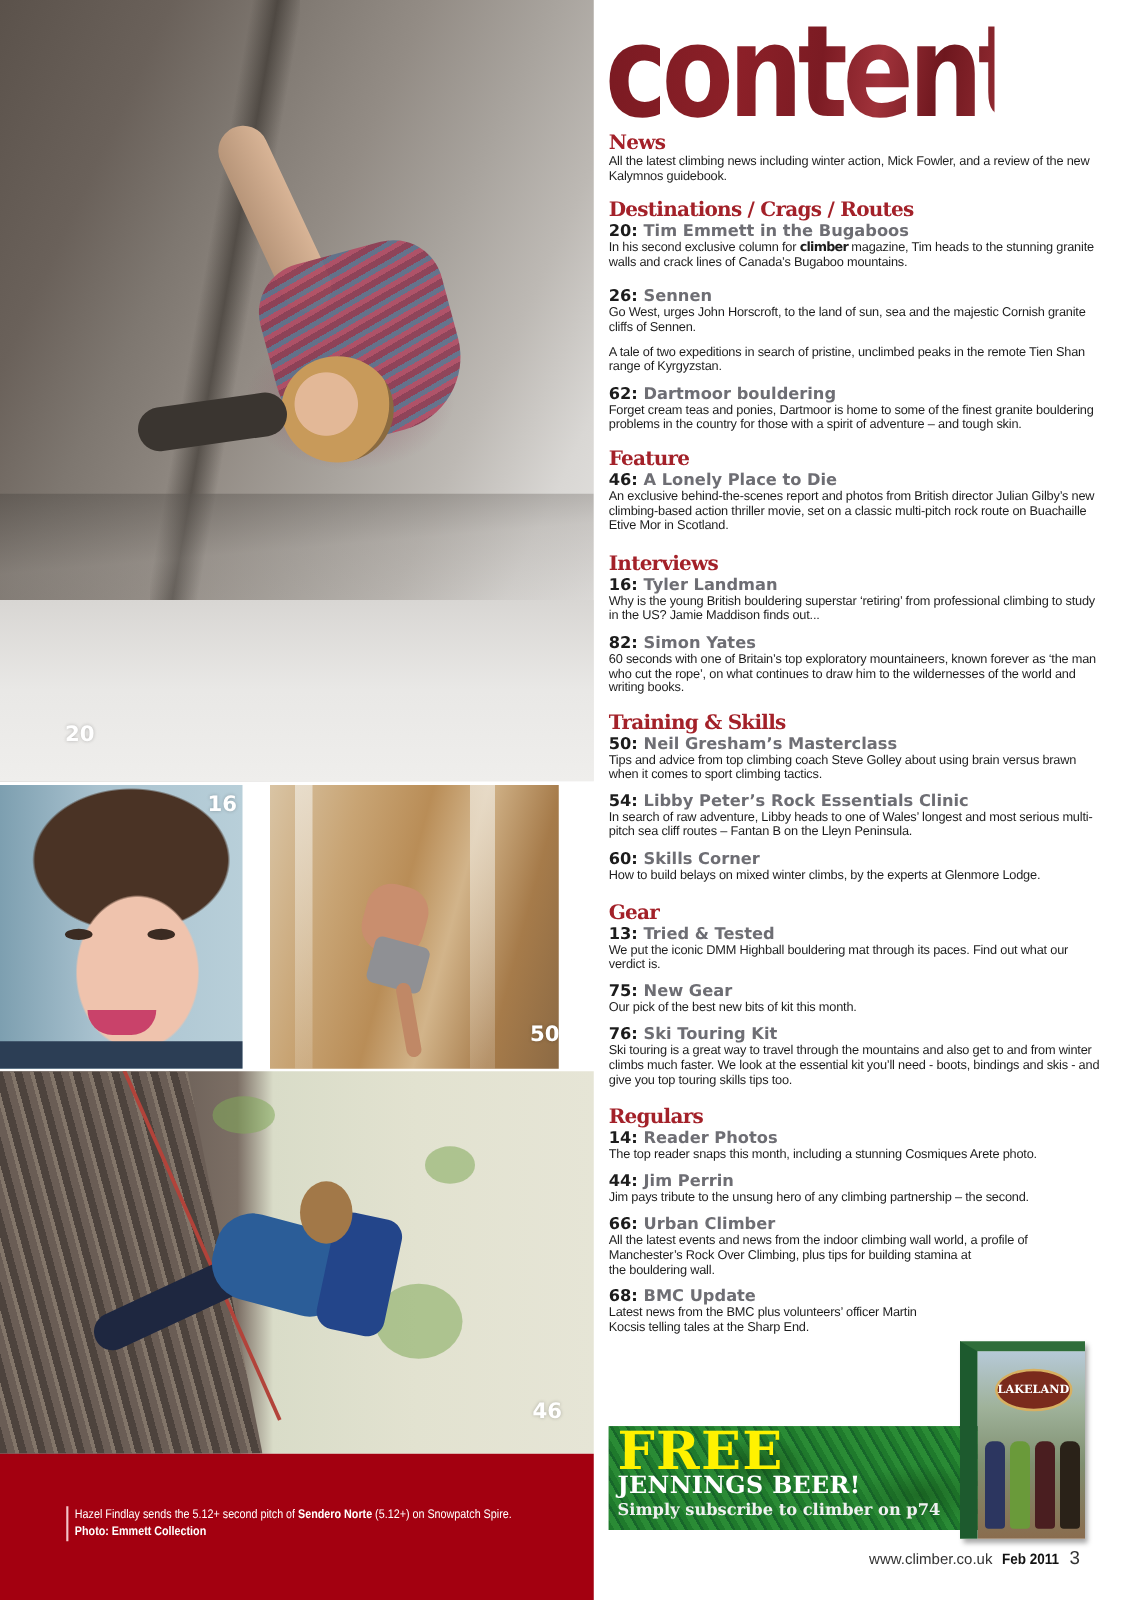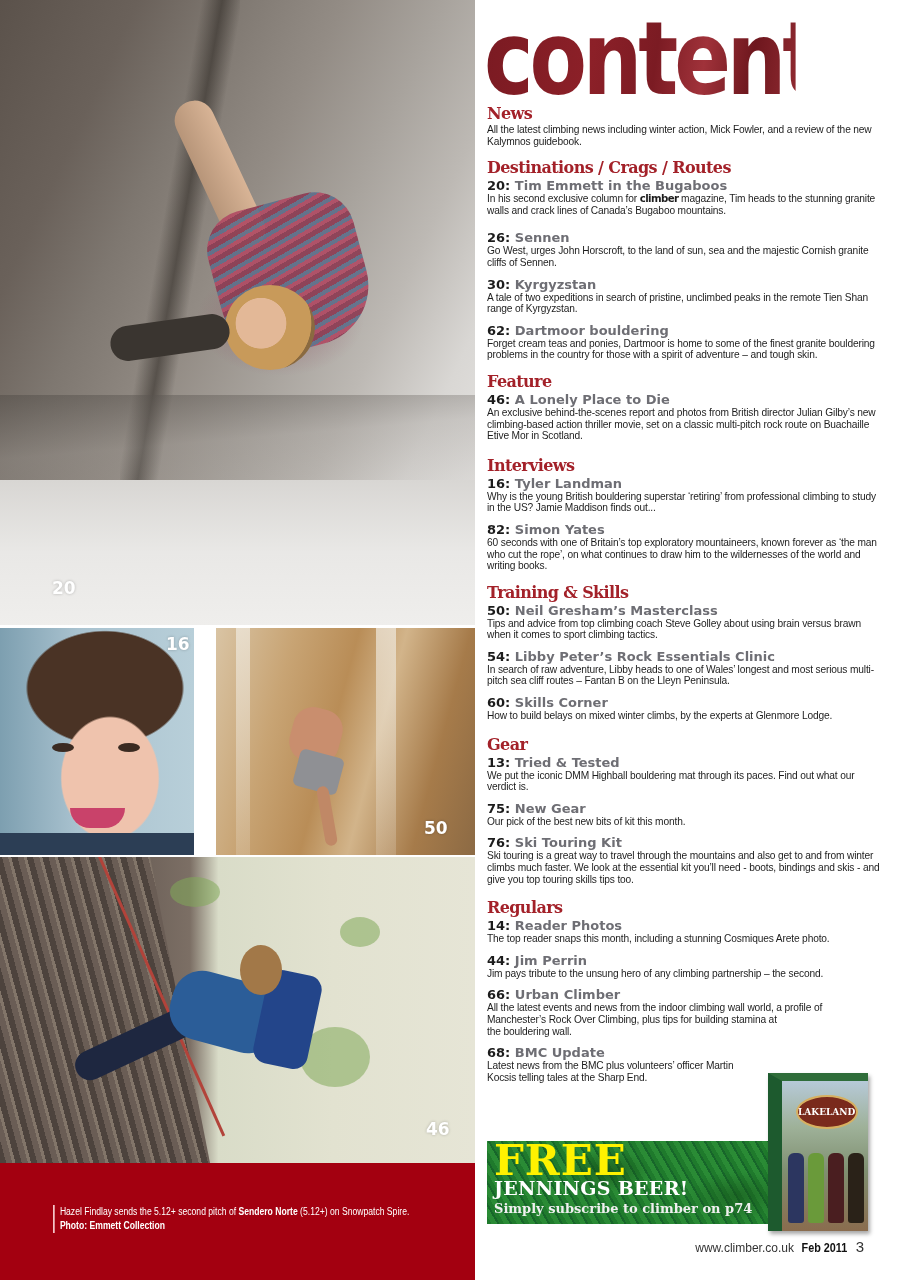--- a/index.html
+++ b/index.html
@@ -43,21 +43,21 @@
         radial-gradient(ellipse 80px 100px at 110px 150px, #efc3ad 0 60%, transparent 62%),
         radial-gradient(ellipse 110px 80px at 105px 60px, #4a3325 0 70%, transparent 72%),
         linear-gradient(90deg, #7d9fb0 0%, #a9c2cf 40%, #b8cfd9 100%);
     }
     .photo-face .eye { position: absolute; width: 22px; height: 9px; background: #3b2b22; border-radius: 50%; top: 115px; }
     .photo-face .mouth { position: absolute; left: 70px; top: 180px; width: 55px; height: 20px;
       background: #c9426a; border-radius: 0 0 30px 30px; }
     .photo-face .shirt { position: absolute; left: 0; top: 205px; width: 213px; height: 22px; background: #2c3e55; }
 
     
-    .photo-sport { left: 216px; top: 628px; width: 259px; height: 227px;
+    .photo-sport { left: 216px; top: 628px; width: 231px; height: 227px;
       background:
         linear-gradient(105deg, #d9c4a4 0%, #c8a474 25%, #b98d57 45%, #d2b48a 60%, #a67b4a 80%, #8c6a44 100%);
     }
     .photo-sport .streak { position: absolute; top: 0; width: 14px; height: 227px;
       background: linear-gradient(180deg, rgba(240,235,225,0.7), rgba(240,235,225,0.2)); }
     .photo-sport .body { position: absolute; left: 75px; top: 80px; width: 50px; height: 55px;
       background: #c98e6e; border-radius: 20px; transform: rotate(15deg); }
     .photo-sport .shorts { position: absolute; left: 80px; top: 125px; width: 45px; height: 38px;
       background: #8f9094; border-radius: 6px; transform: rotate(15deg); }
     .photo-sport .leg { position: absolute; left: 105px; top: 158px; width: 12px; height: 60px;
@@ -216,21 +216,20 @@
     <h2 class="section-heading">Destinations / Crags / Routes</h2>
     <div class="entry">
       <div class="entry-title"><span class="entry-page">20:</span> <span>Tim Emmett in the Bugaboos</span></div>
       <div class="entry-desc"><span>In his second exclusive column for </span><span class="brand-inline">climber</span><span> magazine, Tim heads to the stunning granite walls and crack lines of Canada’s Bugaboo mountains.</span></div>
     </div>
     <div class="entry" style="margin-top:14px;">
       <div class="entry-title"><span class="entry-page">26:</span> <span>Sennen</span></div>
       <div class="entry-desc">Go West, urges John Horscroft, to the land of sun, sea and the majestic Cornish granite cliffs of Sennen.</div>
     </div>
     <div class="entry">
-      <div class="entry-title"><span class="entry-page">30:</span> <span>Kyrgyzstan</span></div>
       <div class="entry-desc">A tale of two expeditions in search of pristine, unclimbed peaks in the remote Tien Shan range of Kyrgyzstan.</div>
     </div>
     <div class="entry">
       <div class="entry-title"><span class="entry-page">62:</span> <span>Dartmoor bouldering</span></div>
       <div class="entry-desc">Forget cream teas and ponies, Dartmoor is home to some of the finest granite bouldering problems in the country for those with a spirit of adventure – and tough skin.</div>
     </div>
   </div>
 
   <div class="section">
     <h2 class="section-heading">Feature</h2>

